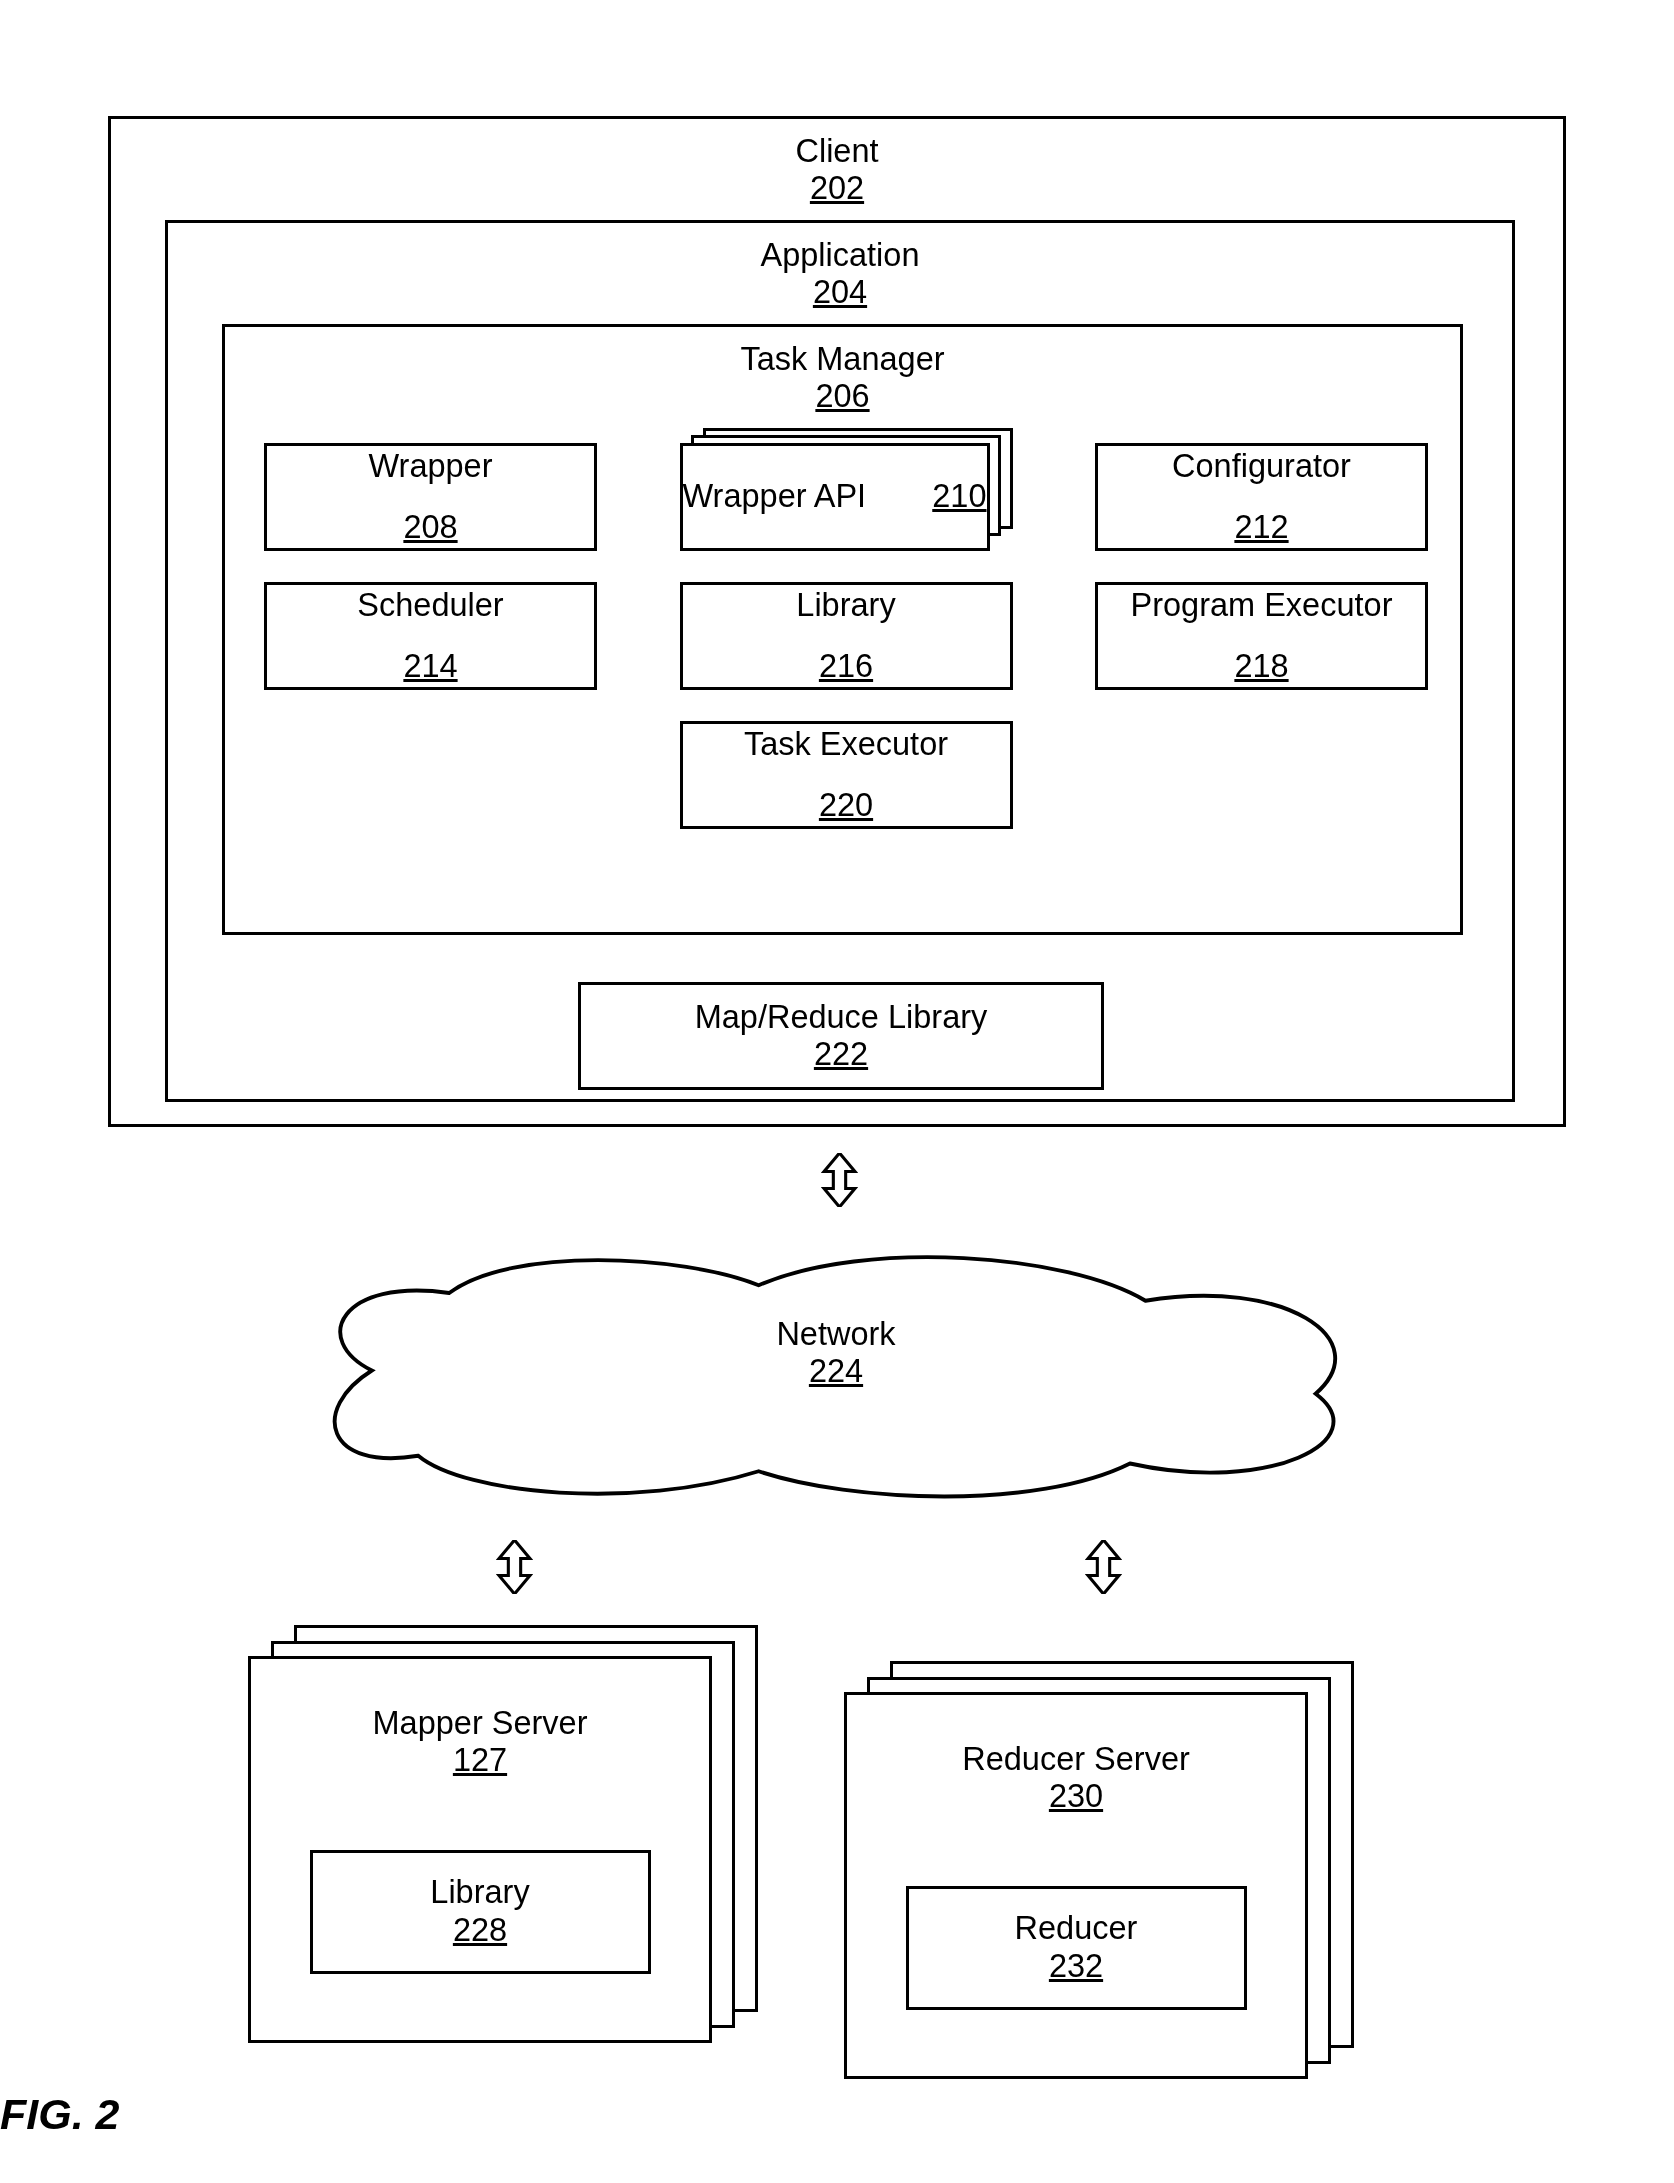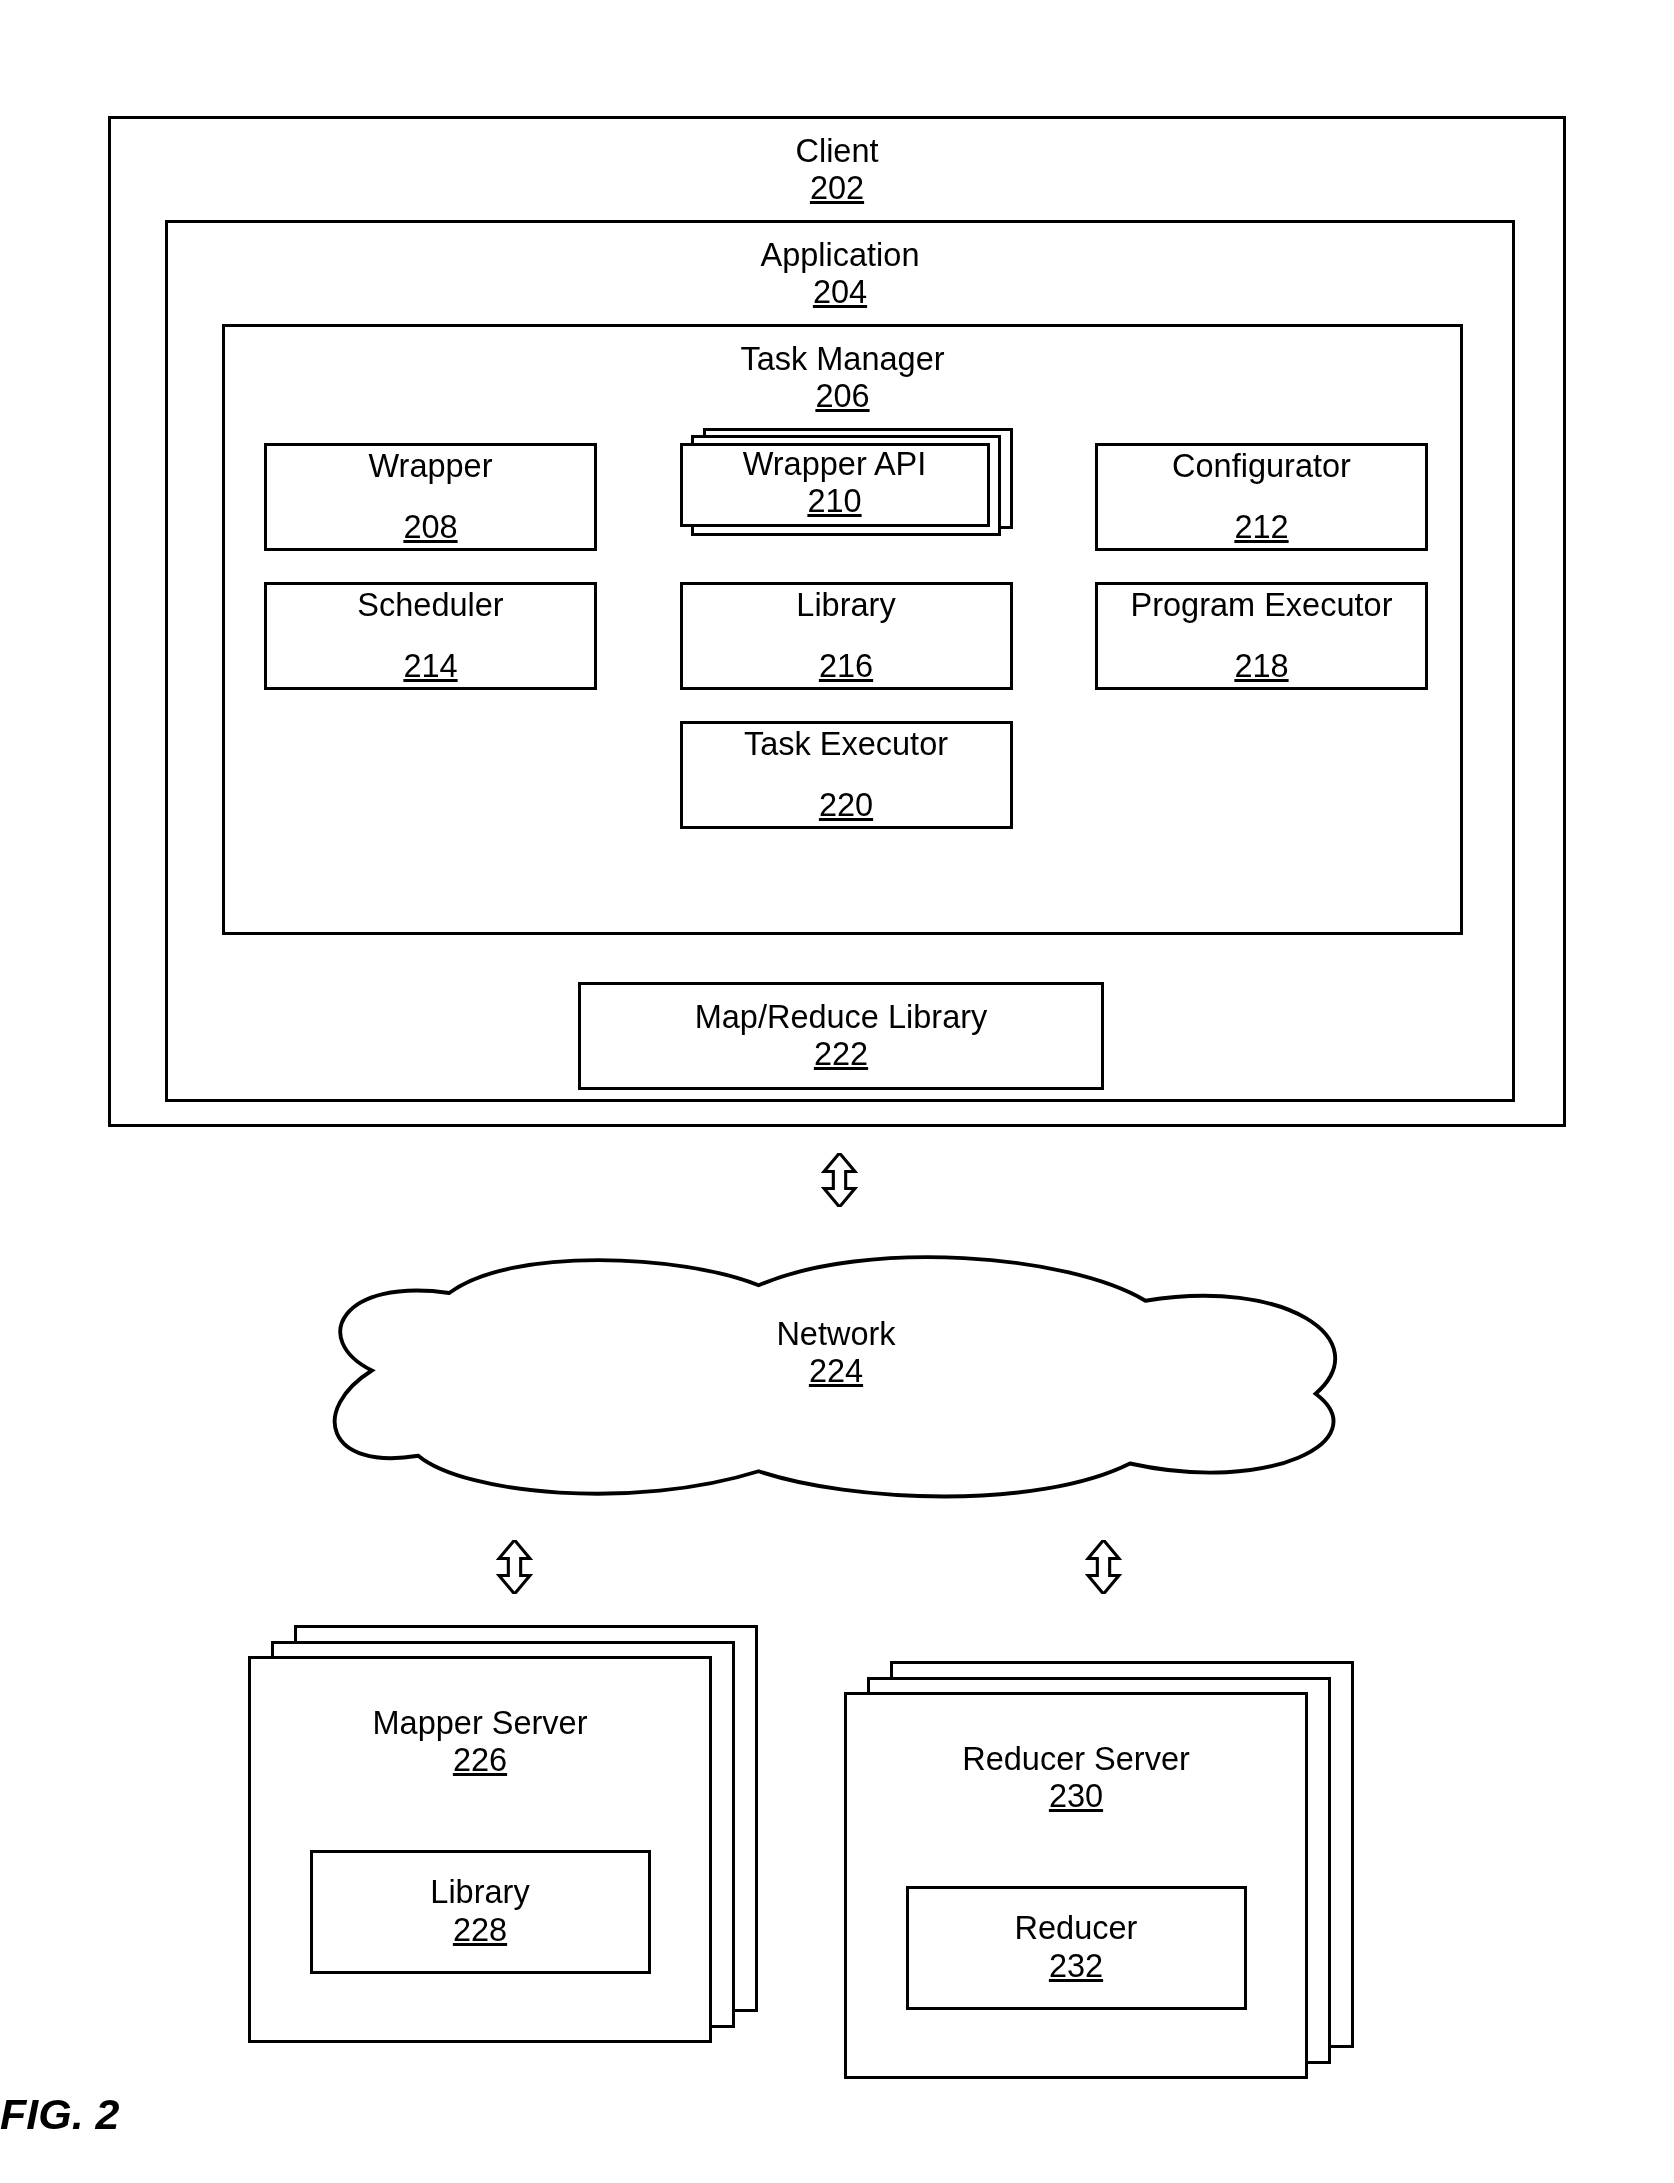--- a/index.html
+++ b/index.html
@@ -92,24 +92,24 @@
     width: 310px;
     height: 101px;
     border: 3.9px solid #000;
     background: #fff;
   }
   .api-stack .l3 { left: 23px; top: -15.5px; }
   .api-stack .l2 { left: 11.6px; top: -7.7px; }
   .api-stack .front {
     position: absolute;
     left: 0; top: 0;
-    width: 310px; height: 84px;
-    border: 3.9px solid #000;
-    background: #fff;
-    display:flex; flex-direction:column; align-items:center; justify-content:flex-start;
+    width: 310px; height: 108px;
+    border: 3.9px solid #000;
+    background: #fff;
+    display:flex; flex-direction:row; align-items:center; justify-content:space-between;
   }
   .tm-center-row { display:flex; justify-content:center; }
   
   .maplib {
     position: absolute;
     left: 410px;
     top: 759px;
     width: 526px;
     height: 108px;
     display:flex; flex-direction:column; justify-content:center;
@@ -297,21 +297,21 @@
   <svg class="varrow" viewBox="0 0 50 70">
     <polygon points="25,0 45,24 33,24 33,46 45,46 25,70 5,46 17,46 17,24 5,24" fill="#fff" stroke="#000" stroke-width="4"></polygon>
   </svg>
 </div>
 
 <div class="server-stack server-left">
   <div class="slayer s3"></div>
   <div class="slayer s2"></div>
   <div class="slayer sfront">
     <div class="label-title">Mapper Server</div>
-    <div class="label-num">226</div>
+    <div class="label-num">127</div>
     <div class="server-inner">
       <div class="label-title">Library</div>
       <div class="label-num">228</div>
     </div>
   </div>
 </div>
 
 <div class="server-stack server-right">
   <div class="slayer s3"></div>
   <div class="slayer s2"></div>

